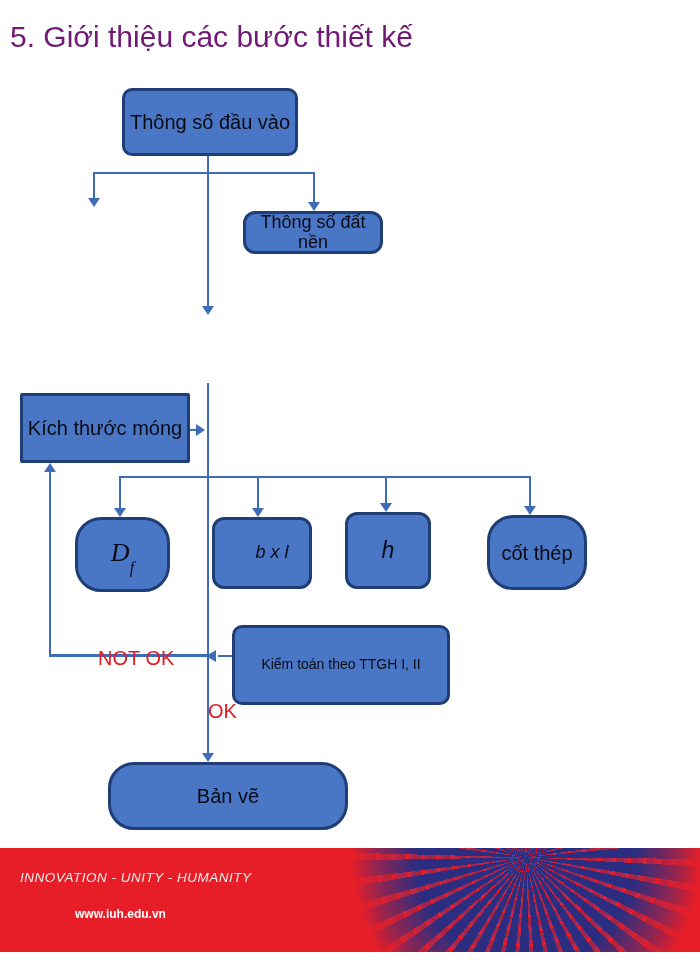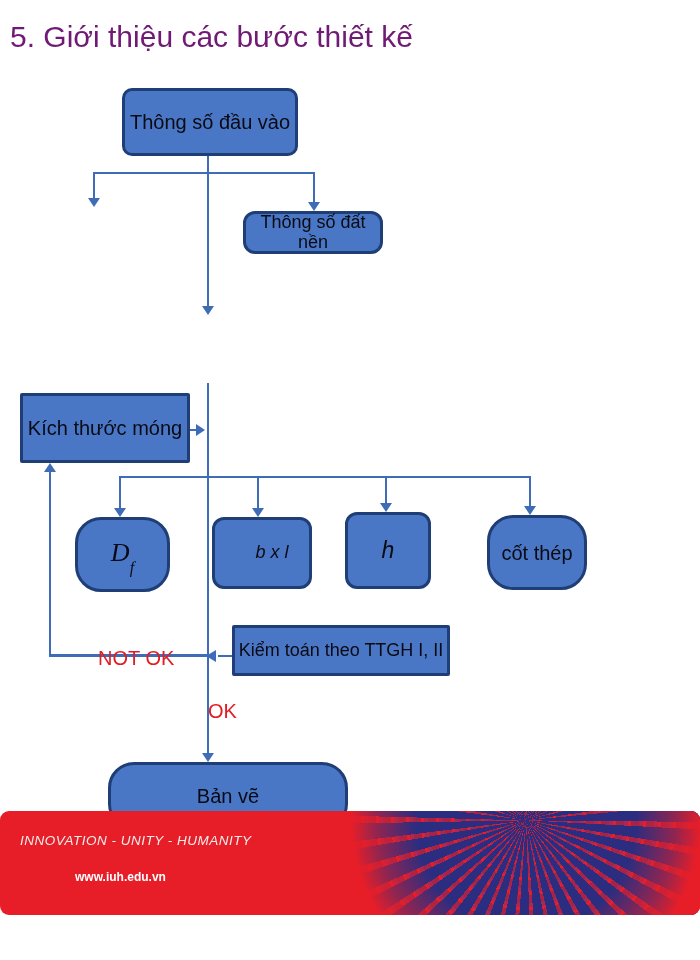--- a/index.html
+++ b/index.html
@@ -34,41 +34,41 @@
 
   .node.n-input    { left: 122px; top:  88px; width: 176px; height: 68px; border-radius: 10px; }
   .node.n-load     { left:  46px; top: 207px; width: 102px; height: 64px; }
   .node.n-soil     { left: 243px; top: 211px; width: 140px; height: 43px; font-size: 18px; }
   .node.n-standard { left: 105px; top: 315px; width: 198px; height: 68px; }
   .node.n-size     { left:  20px; top: 393px; width: 170px; height: 70px; }
   .node.n-df       { left:  75px; top: 517px; width:  95px; height: 75px; font-family: "Liberation Serif", serif; font-style: italic; font-size: 26px; }
   .node.n-bxl      { left: 212px; top: 517px; width: 100px; height: 72px; font-style: italic; font-size: 18px; padding-left: 20px; }
   .node.n-h        { left: 345px; top: 512px; width:  86px; height: 77px; font-style: italic; font-size: 23px; }
   .node.n-steel    { left: 480px; top: 515px; width: 100px; height: 75px; margin-left: 7px; }
-  .node.n-check    { left: 232px; top: 625px; width: 218px; height: 51px; font-size: 18px; }
+  .node.n-check    { left: 232px; top: 625px; width: 218px; height: 80px; font-size: 14px; border-radius: 10px; }
   .node.n-drawing  { left: 108px; top: 762px; width: 240px; height: 68px; }
 
   .sub { font-size: 0.62em; vertical-align: sub; position: relative; top: 6px; }
 
   .line { position: absolute; background: #3f6cb7; }
   .arrow { position: absolute; width: 0; height: 0; }
   .arrow.down  { border-left: 6px solid transparent; border-right: 6px solid transparent; border-top: 9px solid #3f6cb7; }
   .arrow.up    { border-left: 6px solid transparent; border-right: 6px solid transparent; border-bottom: 9px solid #3f6cb7; }
   .arrow.right { border-top: 6px solid transparent; border-bottom: 6px solid transparent; border-left: 9px solid #3f6cb7; }
   .arrow.left  { border-top: 6px solid transparent; border-bottom: 6px solid transparent; border-right: 10px solid #3f6cb7; }
 
   .flow-label {
     position: absolute; color: #e11d23; font-size: 20px; white-space: nowrap;
   }
   .lbl-notok { left: 98px;  top: 618px; margin-top: 29px; }
   .lbl-ok    { left: 208px; top: 700px; }
 
   .footer {
-    position: absolute; left: 0; top: 811px; width: 700px; height: 104px;
-    background: #e71e28; overflow: hidden; border-radius: 9px;
+    position: absolute; left: 0; top: 848px; width: 700px; height: 104px;
+    background: #e71e28; overflow: hidden;
   }
   .footer-pattern {
     position: absolute; left: 352px; top: 0; width: 348px; height: 117px;
     background:
       radial-gradient(circle at 50% 8%, rgba(231,30,40,0) 0 110px, rgba(231,30,40,0.55) 150px, #e71e28 175px),
       repeating-conic-gradient(from 8deg at 50% 8%, #2b2d80 0deg 6deg, rgba(231,30,40,0.65) 6deg 8.5deg),
       repeating-radial-gradient(circle at 50% 8%, #2b2d80 0 8px, #383da0 8px 12px, rgba(231,30,40,0.85) 12px 15px);
   }
   .footer-slogan {
     position: absolute; left: 20px; top: 22px;

